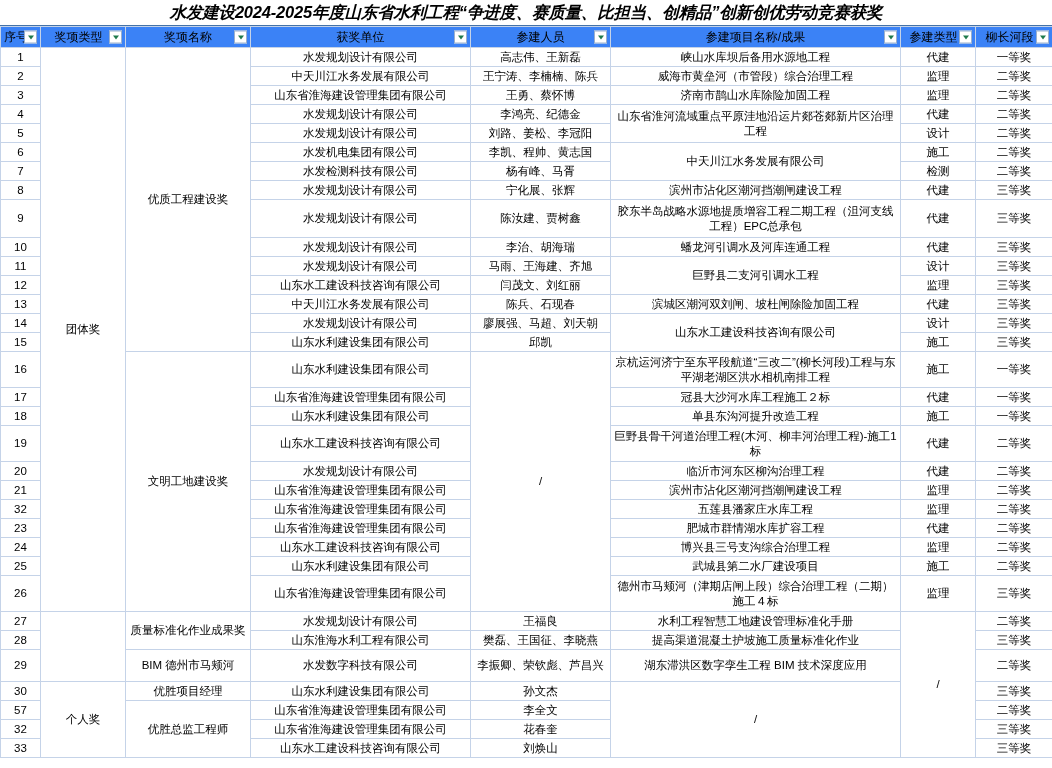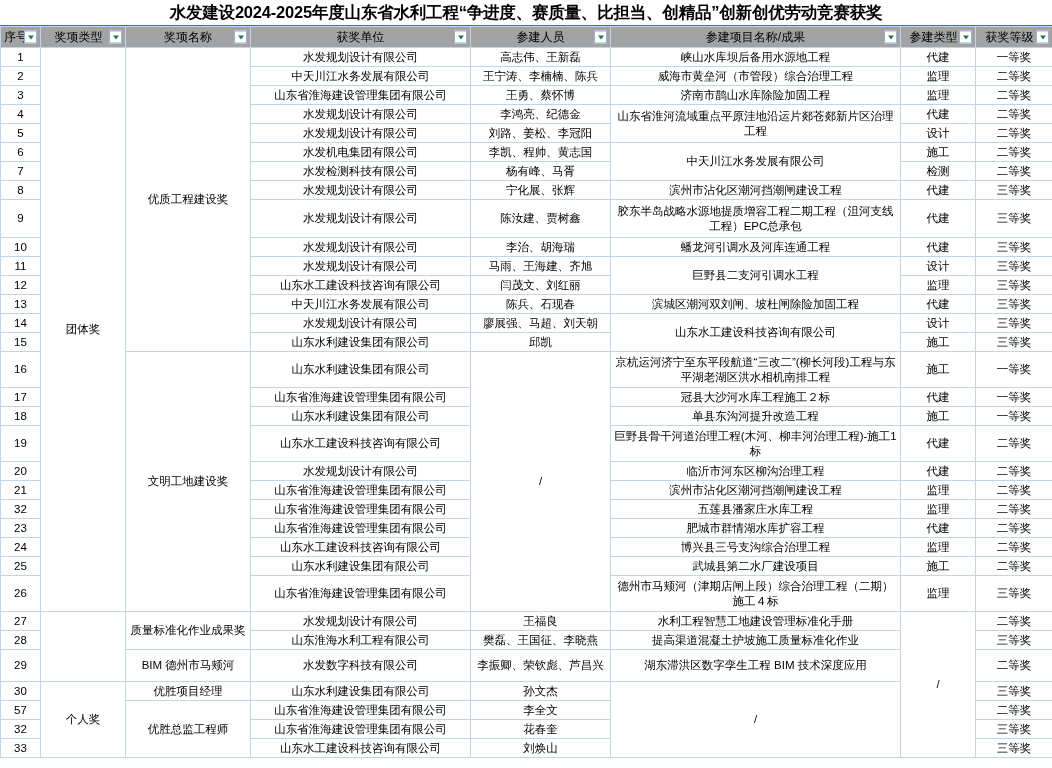--- a/index.html
+++ b/index.html
@@ -23,41 +23,42 @@
     align-items: center;
     justify-content: center;
     border-bottom: 1px solid #4472a8;
   }
   .title-text {
     font-size: 16.5px;
     font-weight: bold;
     color: #000000;
     letter-spacing: -0.2px;
     white-space: nowrap;
+    font-style: italic;
   }
   
   table.grid {
     border-collapse: collapse;
     table-layout: fixed;
     width: 1052px;
     font-size: 11.5px;
     color: #000000;
   }
   table.grid td, table.grid th {
     border: 1px solid #c5d3e8;
     padding: 1px 2px;
     text-align: center;
     vertical-align: middle;
     overflow: hidden;
     line-height: 1.22;
     font-weight: normal;
   }
   
   thead th {
-    background: #a3a3a3;
+    background: #3b82f6;
     border: 1px solid #4472a8;
     border-bottom: 1px solid #4472a8;
     height: 21px;
     font-weight: bold;
     font-size: 12px;
     padding: 0 2px;
     position: relative;
   }
   .hdr-inner {
     display: flex;
@@ -180,21 +181,21 @@
         <th class="tight">
           <div class="hdr-inner">
             <span class="hdr-label">参建类型</span>
             <span class="filter-btn">
                 <span class="caret"></span>
               </span>
           </div>
         </th>
         <th class="tight">
           <div class="hdr-inner">
-            <span class="hdr-label">获奖等级</span>
+            <span class="hdr-label">柳长河段</span>
             <span class="filter-btn">
                 <span class="caret"></span>
               </span>
           </div>
         </th>
       </tr>
     </thead>
     <tbody>
 
       <tr>

